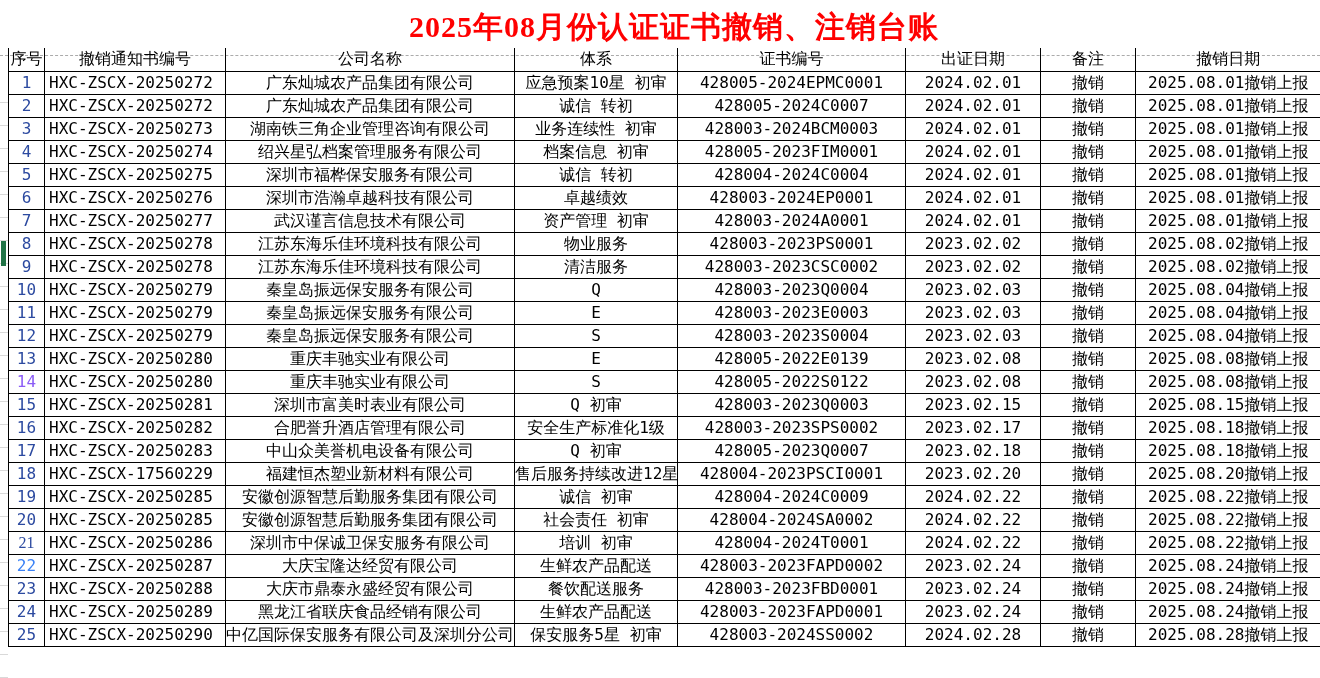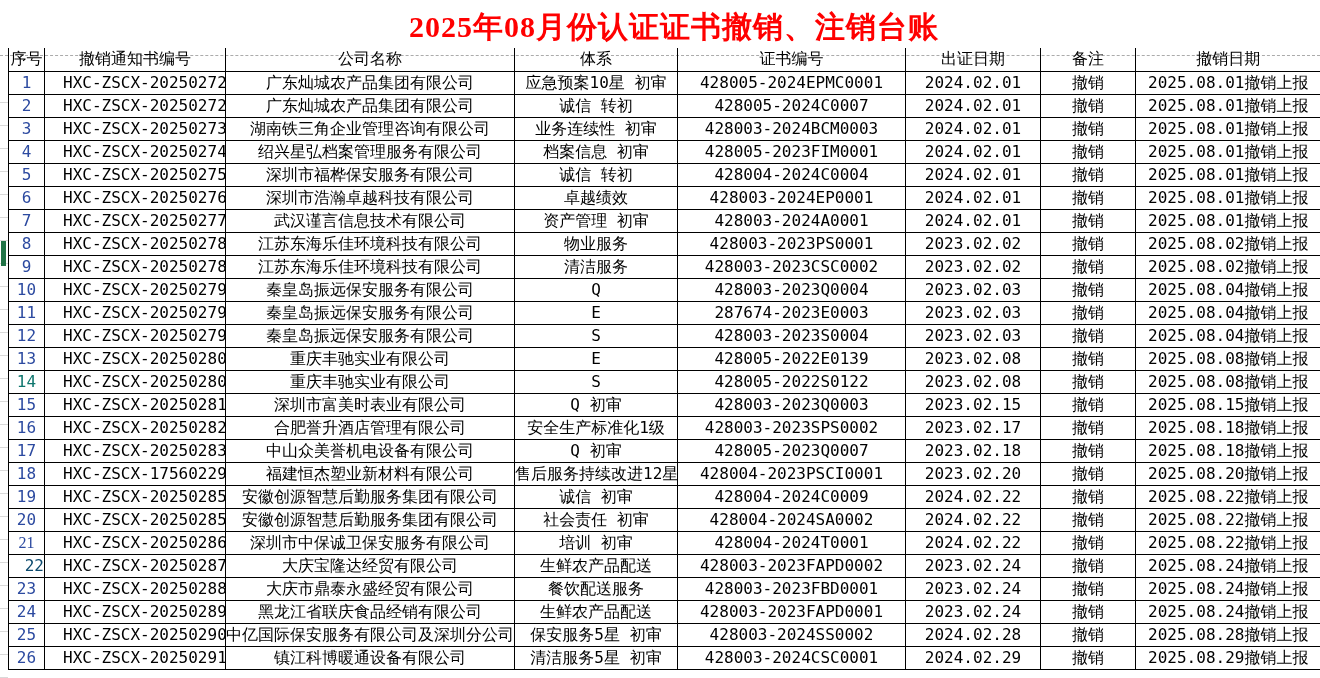--- a/index.html
+++ b/index.html
@@ -38,21 +38,21 @@
   col.col-revoke_date{width:185px}
   th,td{
     border:1px solid #000000;
     font-size:16px;font-weight:normal;color:#000;
     text-align:center;vertical-align:middle;
     padding:0;white-space:nowrap;overflow:hidden;
   }
   th{height:23px;border-top:none;}
   td{height:22px;line-height:22px;}
   th.col-revoke_date,td.col-revoke_date{border-right:none;}
-  td.col-notice_no{text-align:left;padding-left:18px;}
+  td.col-notice_no{text-align:left;padding-left:4px;}
 </style>
 </head>
 <body>
 
 <div class="title" style="color: rgb(255, 0, 0);">2025年08月份认证证书撤销、注销台账</div>
 <div class="dashed-line"></div>
 <div class="left-gridlines"></div>
 <div class="selection-bar" style="background: rgb(33, 115, 70);"></div>
 
 <table class="ledger">
@@ -177,21 +177,21 @@
         <td class="col-cert_no">428003-2023Q0004</td>
         <td class="col-issue_date">2023.02.03</td>
         <td class="col-remark">撤销</td>
         <td class="col-revoke_date">2025.08.04撤销上报</td>
       </tr>
       <tr>
         <td class="col-index" style="color: rgb(44, 74, 160);">11</td>
         <td class="col-notice_no">HXC-ZSCX-20250279</td>
         <td class="col-company">秦皇岛振远保安服务有限公司</td>
         <td class="col-system">E</td>
-        <td class="col-cert_no">287674-2023E0003</td>
+        <td class="col-cert_no">428003-2023E0003</td>
         <td class="col-issue_date">2023.02.03</td>
         <td class="col-remark">撤销</td>
         <td class="col-revoke_date">2025.08.04撤销上报</td>
       </tr>
       <tr>
         <td class="col-index" style="color: rgb(44, 74, 160);">12</td>
         <td class="col-notice_no">HXC-ZSCX-20250279</td>
         <td class="col-company">秦皇岛振远保安服务有限公司</td>
         <td class="col-system">S</td>
         <td class="col-cert_no">428003-2023S0004</td>
@@ -203,21 +203,21 @@
         <td class="col-index" style="color: rgb(44, 74, 160);">13</td>
         <td class="col-notice_no">HXC-ZSCX-20250280</td>
         <td class="col-company">重庆丰驰实业有限公司</td>
         <td class="col-system">E</td>
         <td class="col-cert_no">428005-2022E0139</td>
         <td class="col-issue_date">2023.02.08</td>
         <td class="col-remark">撤销</td>
         <td class="col-revoke_date">2025.08.08撤销上报</td>
       </tr>
       <tr>
-        <td class="col-index" style="color: #0f766e;">14</td>
+        <td class="col-index" style="color: #8b5cf6;">14</td>
         <td class="col-notice_no">HXC-ZSCX-20250280</td>
         <td class="col-company">重庆丰驰实业有限公司</td>
         <td class="col-system">S</td>
         <td class="col-cert_no">428005-2022S0122</td>
         <td class="col-issue_date">2023.02.08</td>
         <td class="col-remark">撤销</td>
         <td class="col-revoke_date">2025.08.08撤销上报</td>
       </tr>
       <tr>
         <td class="col-index" style="color: rgb(44, 74, 160);">15</td>
@@ -283,21 +283,21 @@
         <td class="col-index" style="color: rgb(44, 74, 160); font-family: Liberation Serif, serif;">21</td>
         <td class="col-notice_no">HXC-ZSCX-20250286</td>
         <td class="col-company">深圳市中保诚卫保安服务有限公司</td>
         <td class="col-system">培训 初审</td>
         <td class="col-cert_no">428004-2024T0001</td>
         <td class="col-issue_date">2024.02.22</td>
         <td class="col-remark">撤销</td>
         <td class="col-revoke_date">2025.08.22撤销上报</td>
       </tr>
       <tr>
-        <td class="col-index" style="color: #0c4a6e; text-align: right;">22</td>
+        <td class="col-index" style="color: #3b82f6;">22</td>
         <td class="col-notice_no">HXC-ZSCX-20250287</td>
         <td class="col-company">大庆宝隆达经贸有限公司</td>
         <td class="col-system">生鲜农产品配送</td>
         <td class="col-cert_no">428003-2023FAPD0002</td>
         <td class="col-issue_date">2023.02.24</td>
         <td class="col-remark">撤销</td>
         <td class="col-revoke_date">2025.08.24撤销上报</td>
       </tr>
       <tr>
         <td class="col-index" style="color: rgb(44, 74, 160);">23</td>
@@ -322,24 +322,14 @@
       <tr>
         <td class="col-index" style="color: rgb(44, 74, 160);">25</td>
         <td class="col-notice_no">HXC-ZSCX-20250290</td>
         <td class="col-company">中亿国际保安服务有限公司及深圳分公司</td>
         <td class="col-system">保安服务5星 初审</td>
         <td class="col-cert_no">428003-2024SS0002</td>
         <td class="col-issue_date">2024.02.28</td>
         <td class="col-remark">撤销</td>
         <td class="col-revoke_date">2025.08.28撤销上报</td>
       </tr>
-      <tr>
-        <td class="col-index" style="color: rgb(44, 74, 160);">26</td>
-        <td class="col-notice_no">HXC-ZSCX-20250291</td>
-        <td class="col-company">镇江科博暖通设备有限公司</td>
-        <td class="col-system">清洁服务5星 初审</td>
-        <td class="col-cert_no">428003-2024CSC0001</td>
-        <td class="col-issue_date">2024.02.29</td>
-        <td class="col-remark">撤销</td>
-        <td class="col-revoke_date">2025.08.29撤销上报</td>
-      </tr>
     </tbody>
 </table>
 
 </body></html>

